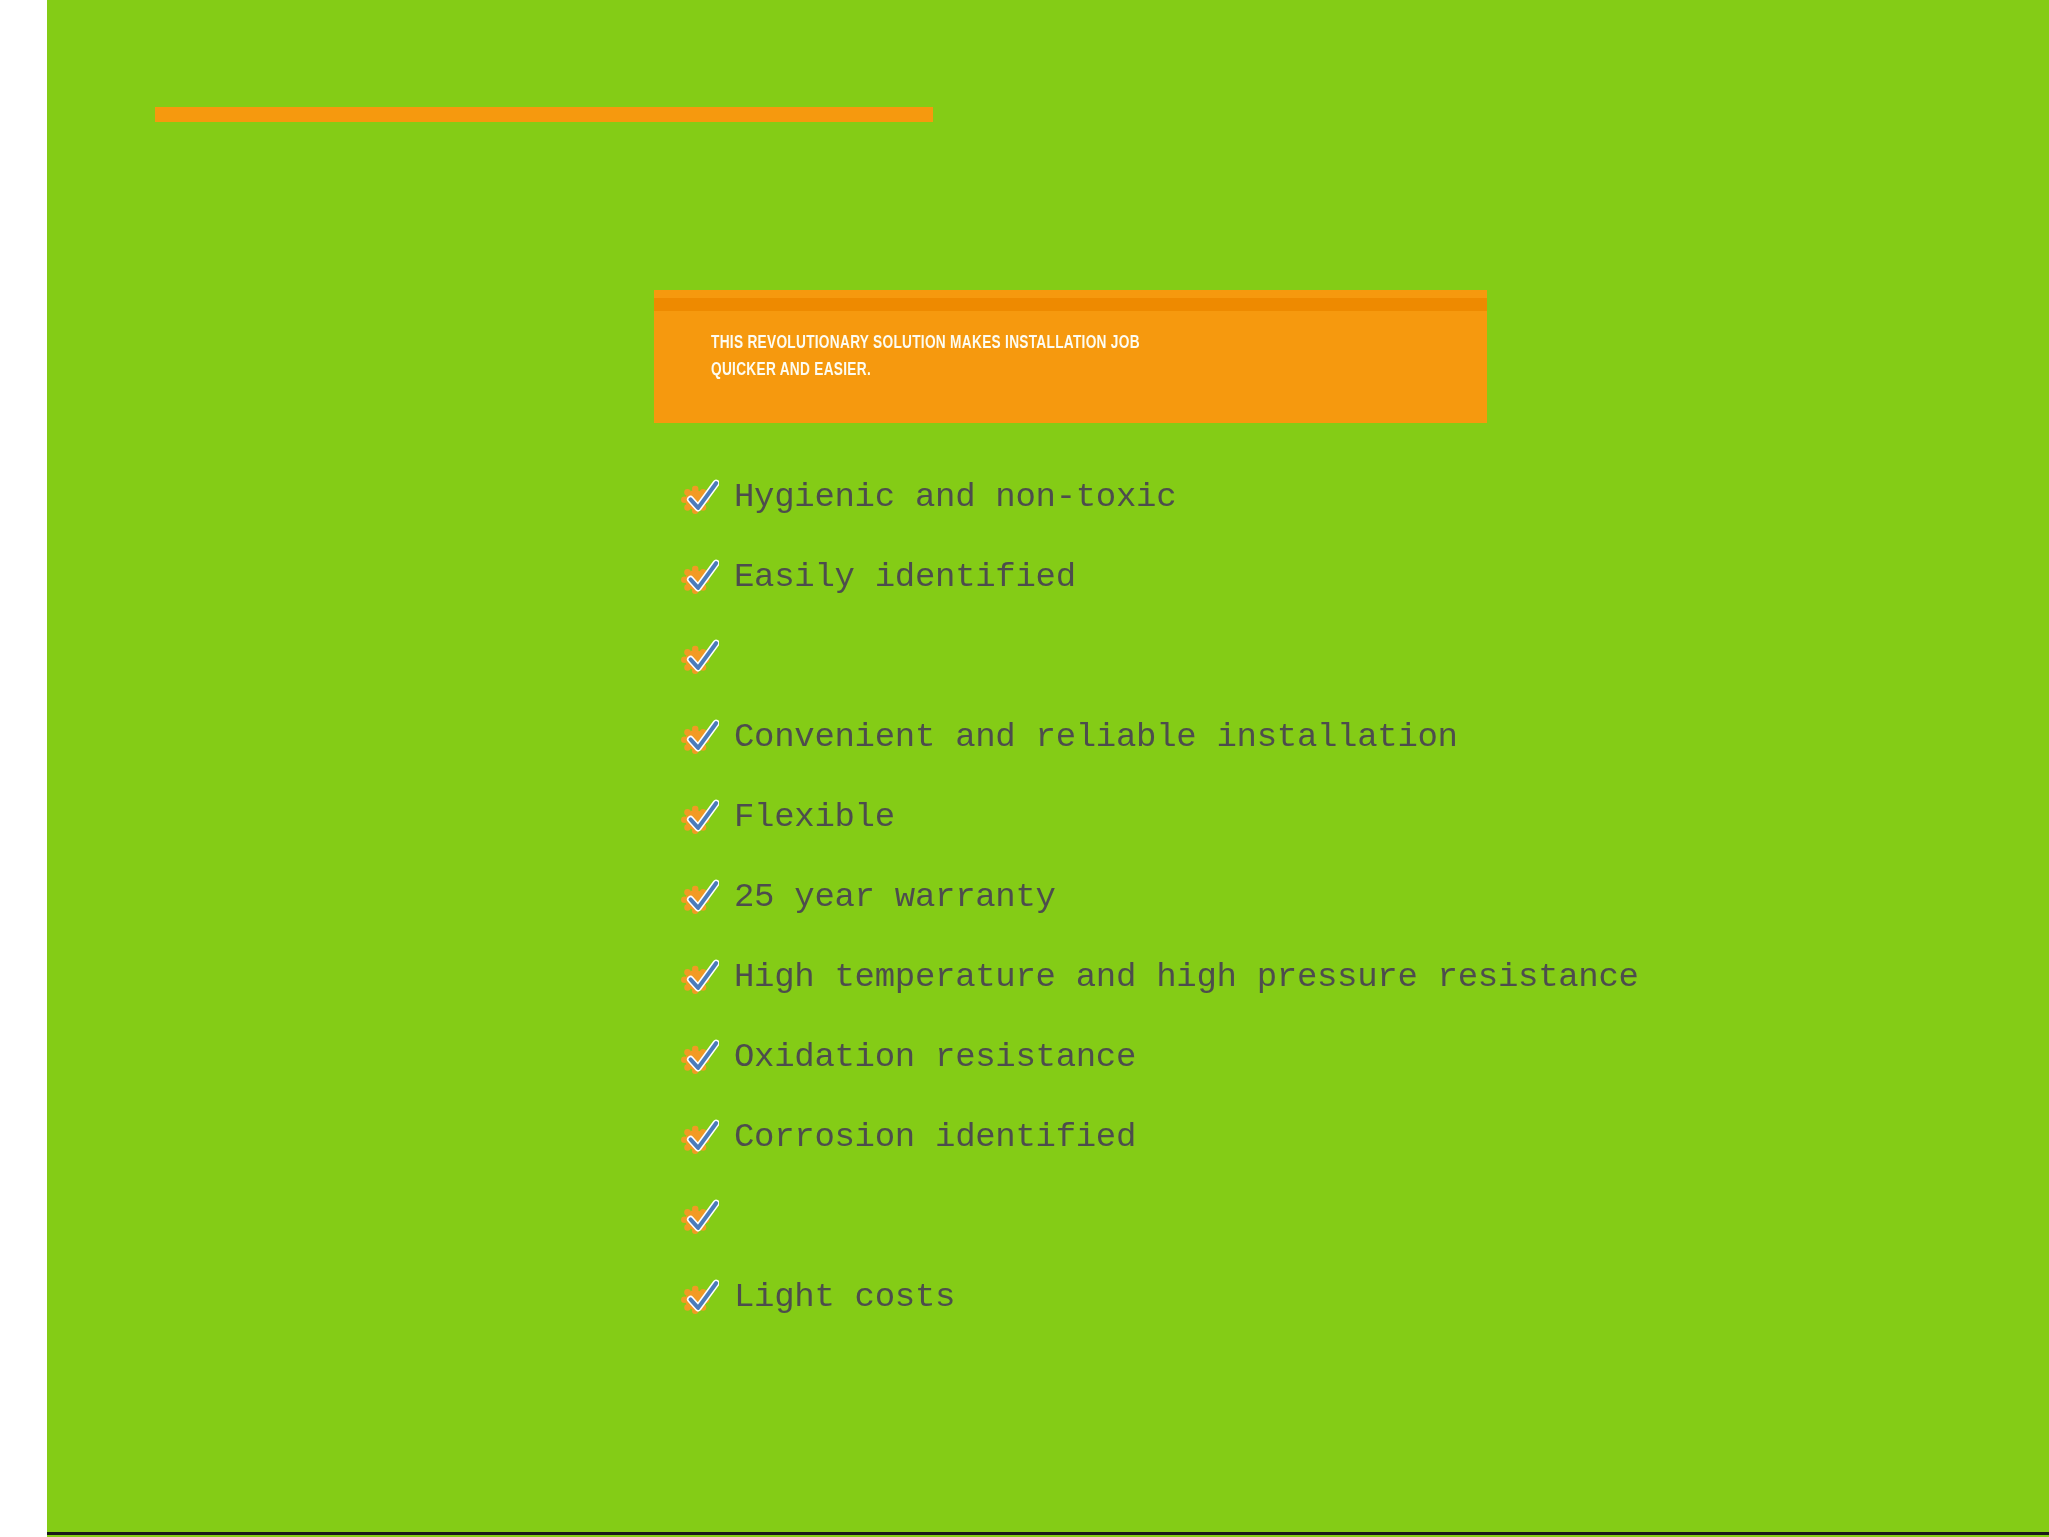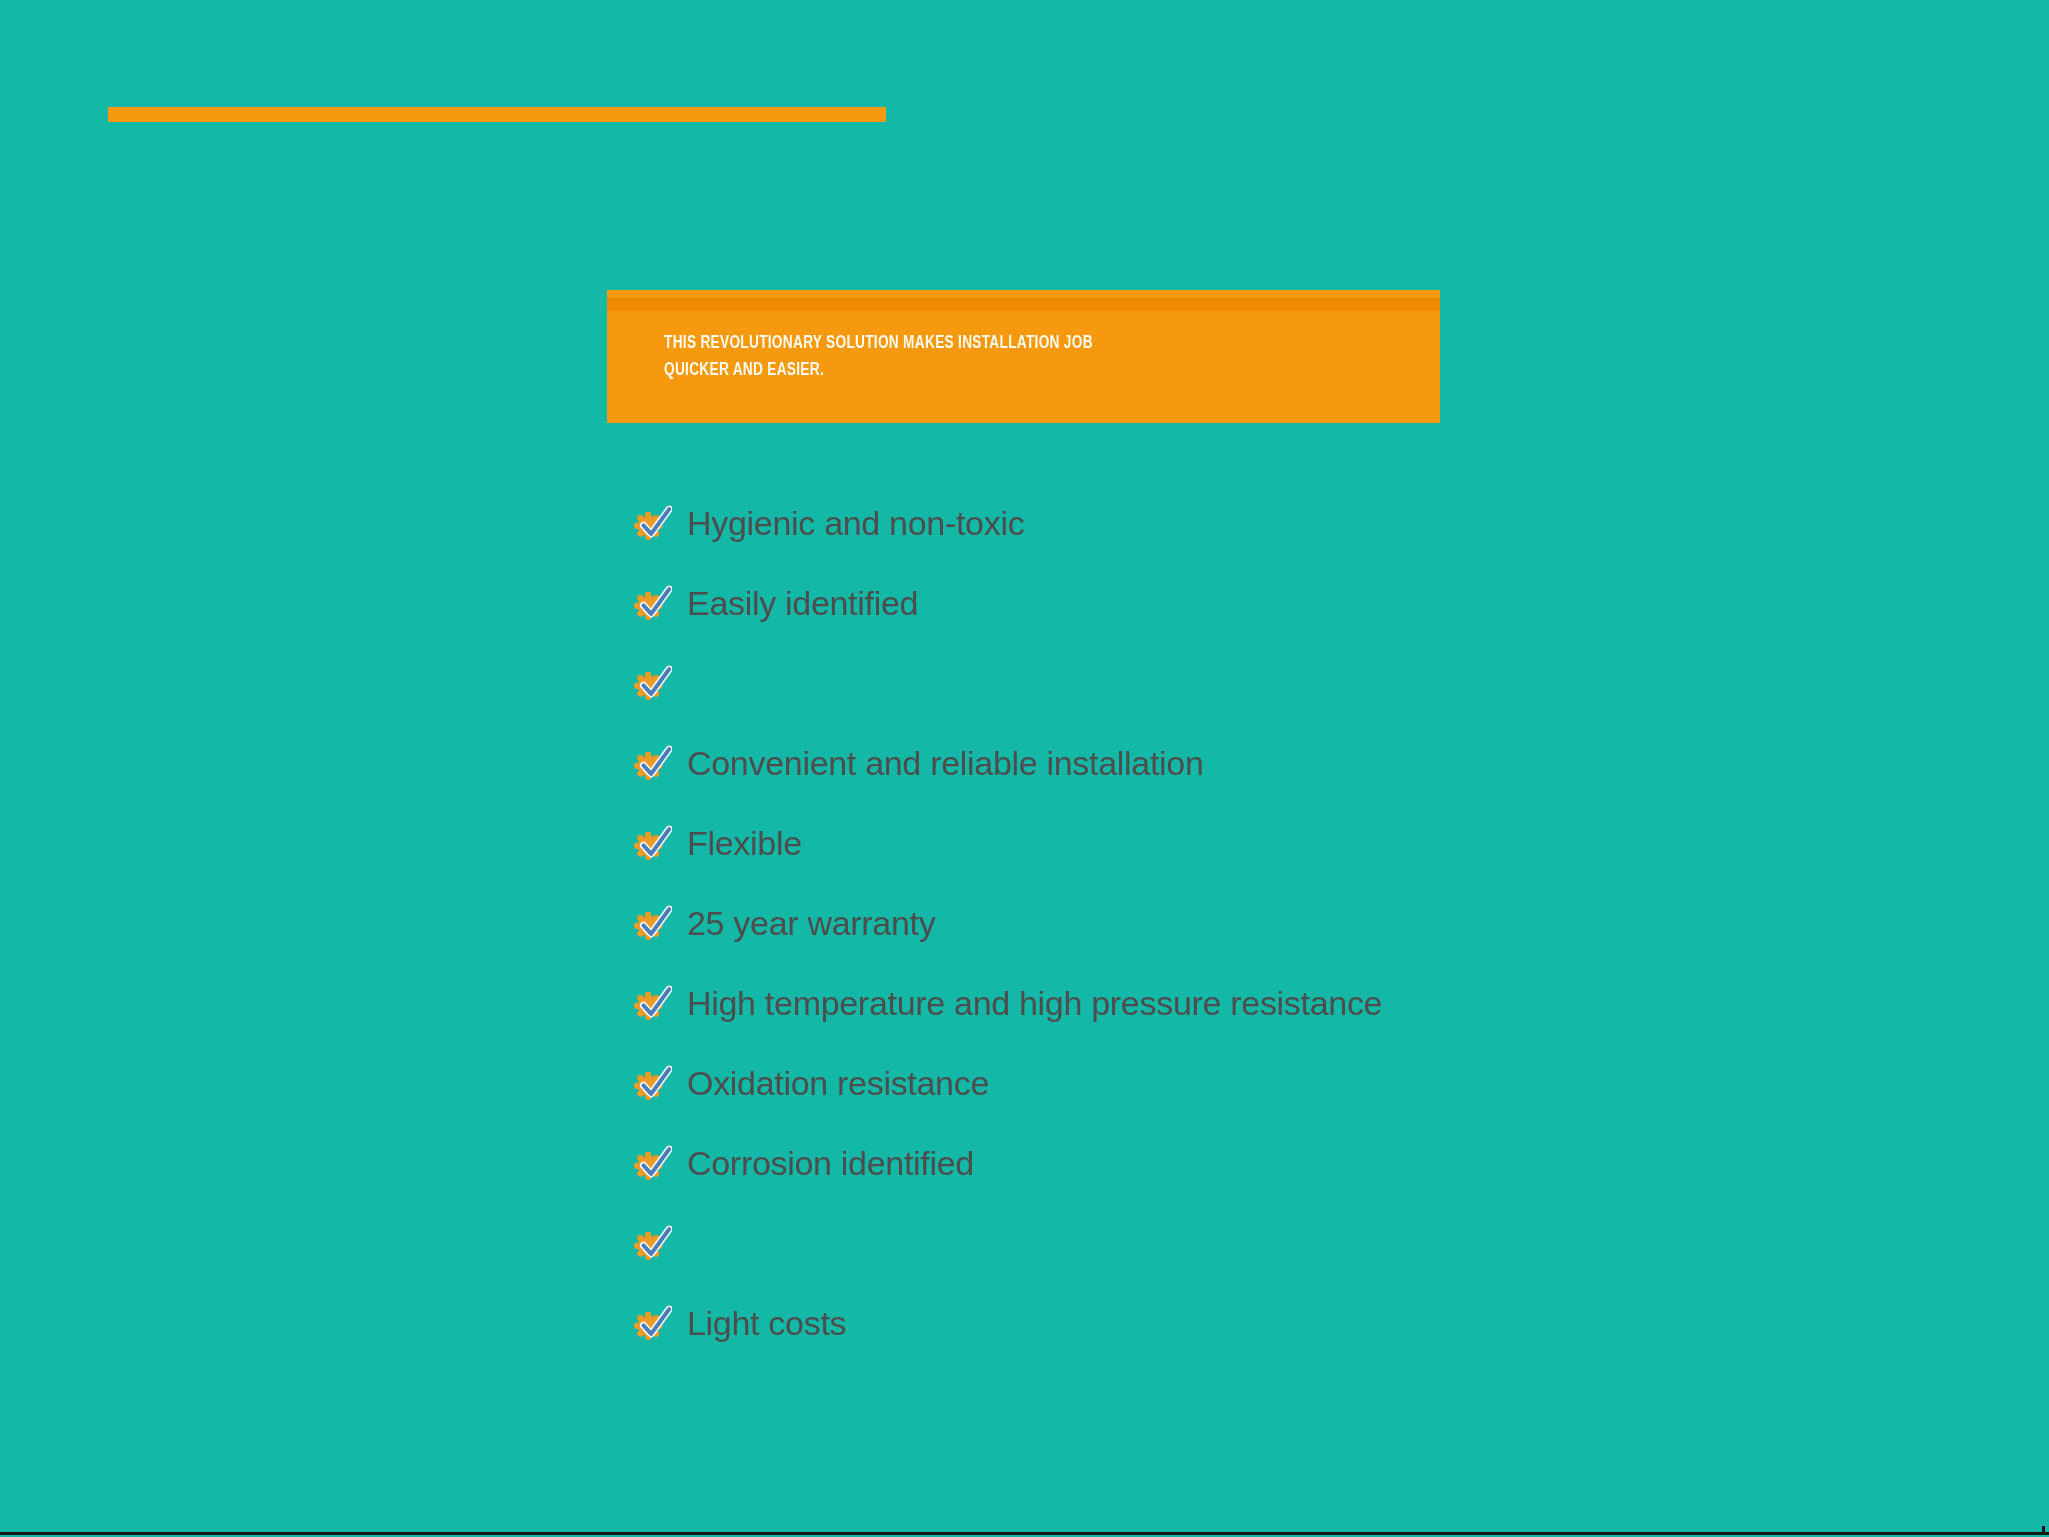--- a/index.html
+++ b/index.html
@@ -12,21 +12,21 @@
     --footer-line:#191919;
   }
   html,body{margin:0;padding:0;}
   body{
     width:2049px;height:1537px;
     background:#ffffff;
     font-family:"Liberation Sans", sans-serif;
     position:relative;
     overflow:hidden;
   }
-  .page{position:absolute;inset:0;background:#14b8a6;}
+  .page{position:absolute;inset:0;background:#84cc16;margin-left:47px;}
 
   .top-bar{
     position:absolute;
     left:108px;top:107px;
     width:778px;height:15px;
     background:var(--accent);
   }
 
   .banner{
     position:absolute;
@@ -48,23 +48,24 @@
     line-height:27px;
     letter-spacing:0.4px;
     transform:scaleX(0.72);
     transform-origin:0 0;
     white-space:nowrap;
   }
   .banner-text span{display:block;}
 
   .features{
     position:absolute;
-    left:634px;top:483px;
+    left:634px;top:457px;
     margin:0;padding:0;
     list-style:none;
+    font-family:Liberation Mono, monospace;
   }
   .feature{
     height:80px;
     display:flex;
     align-items:center;
   }
   .feature .icon{
     width:38px;height:38px;
     margin-right:15px;
     flex:0 0 auto;

